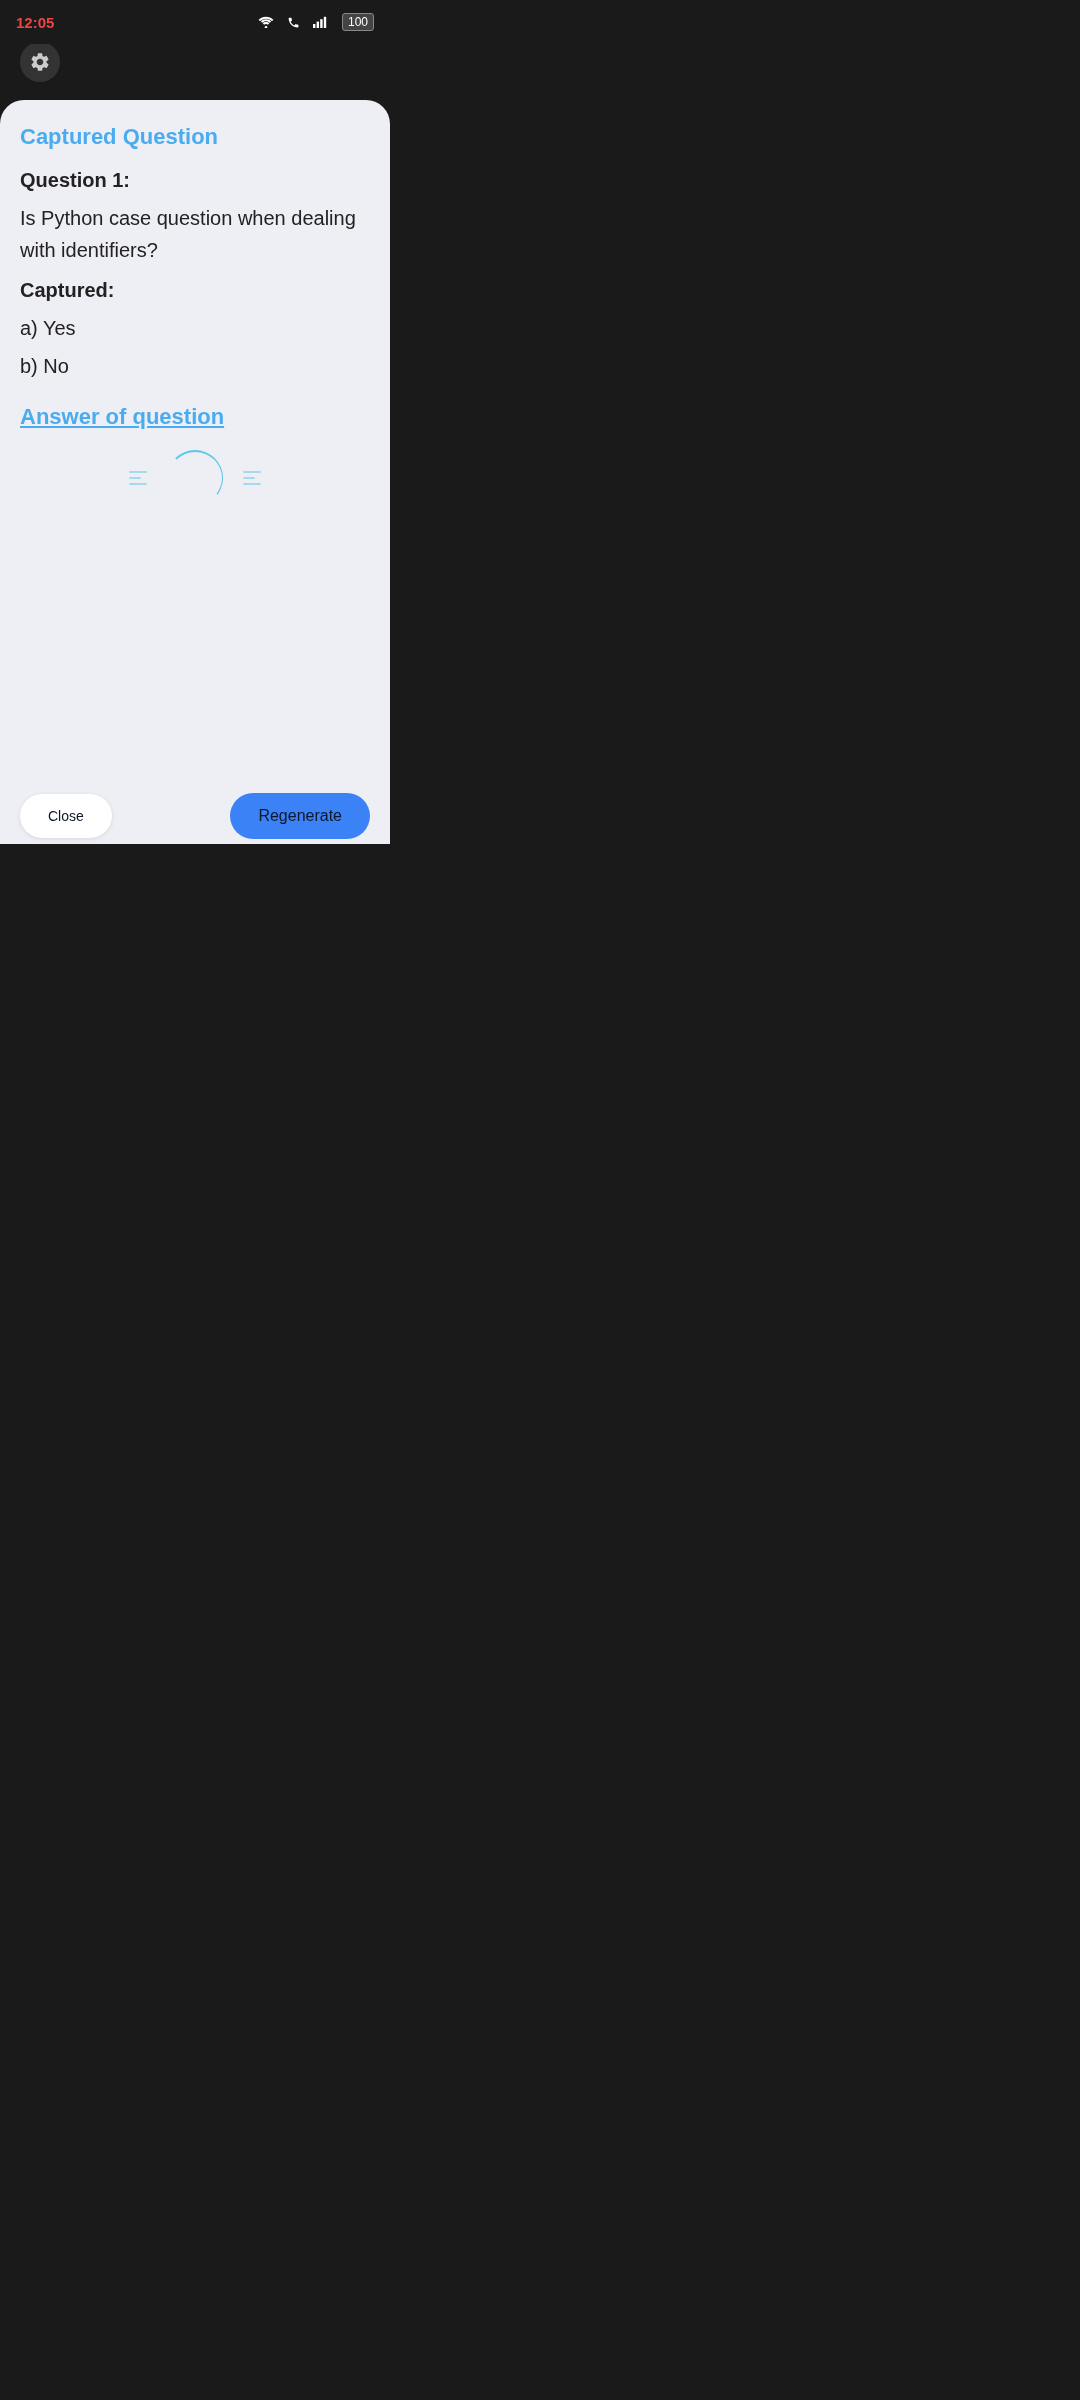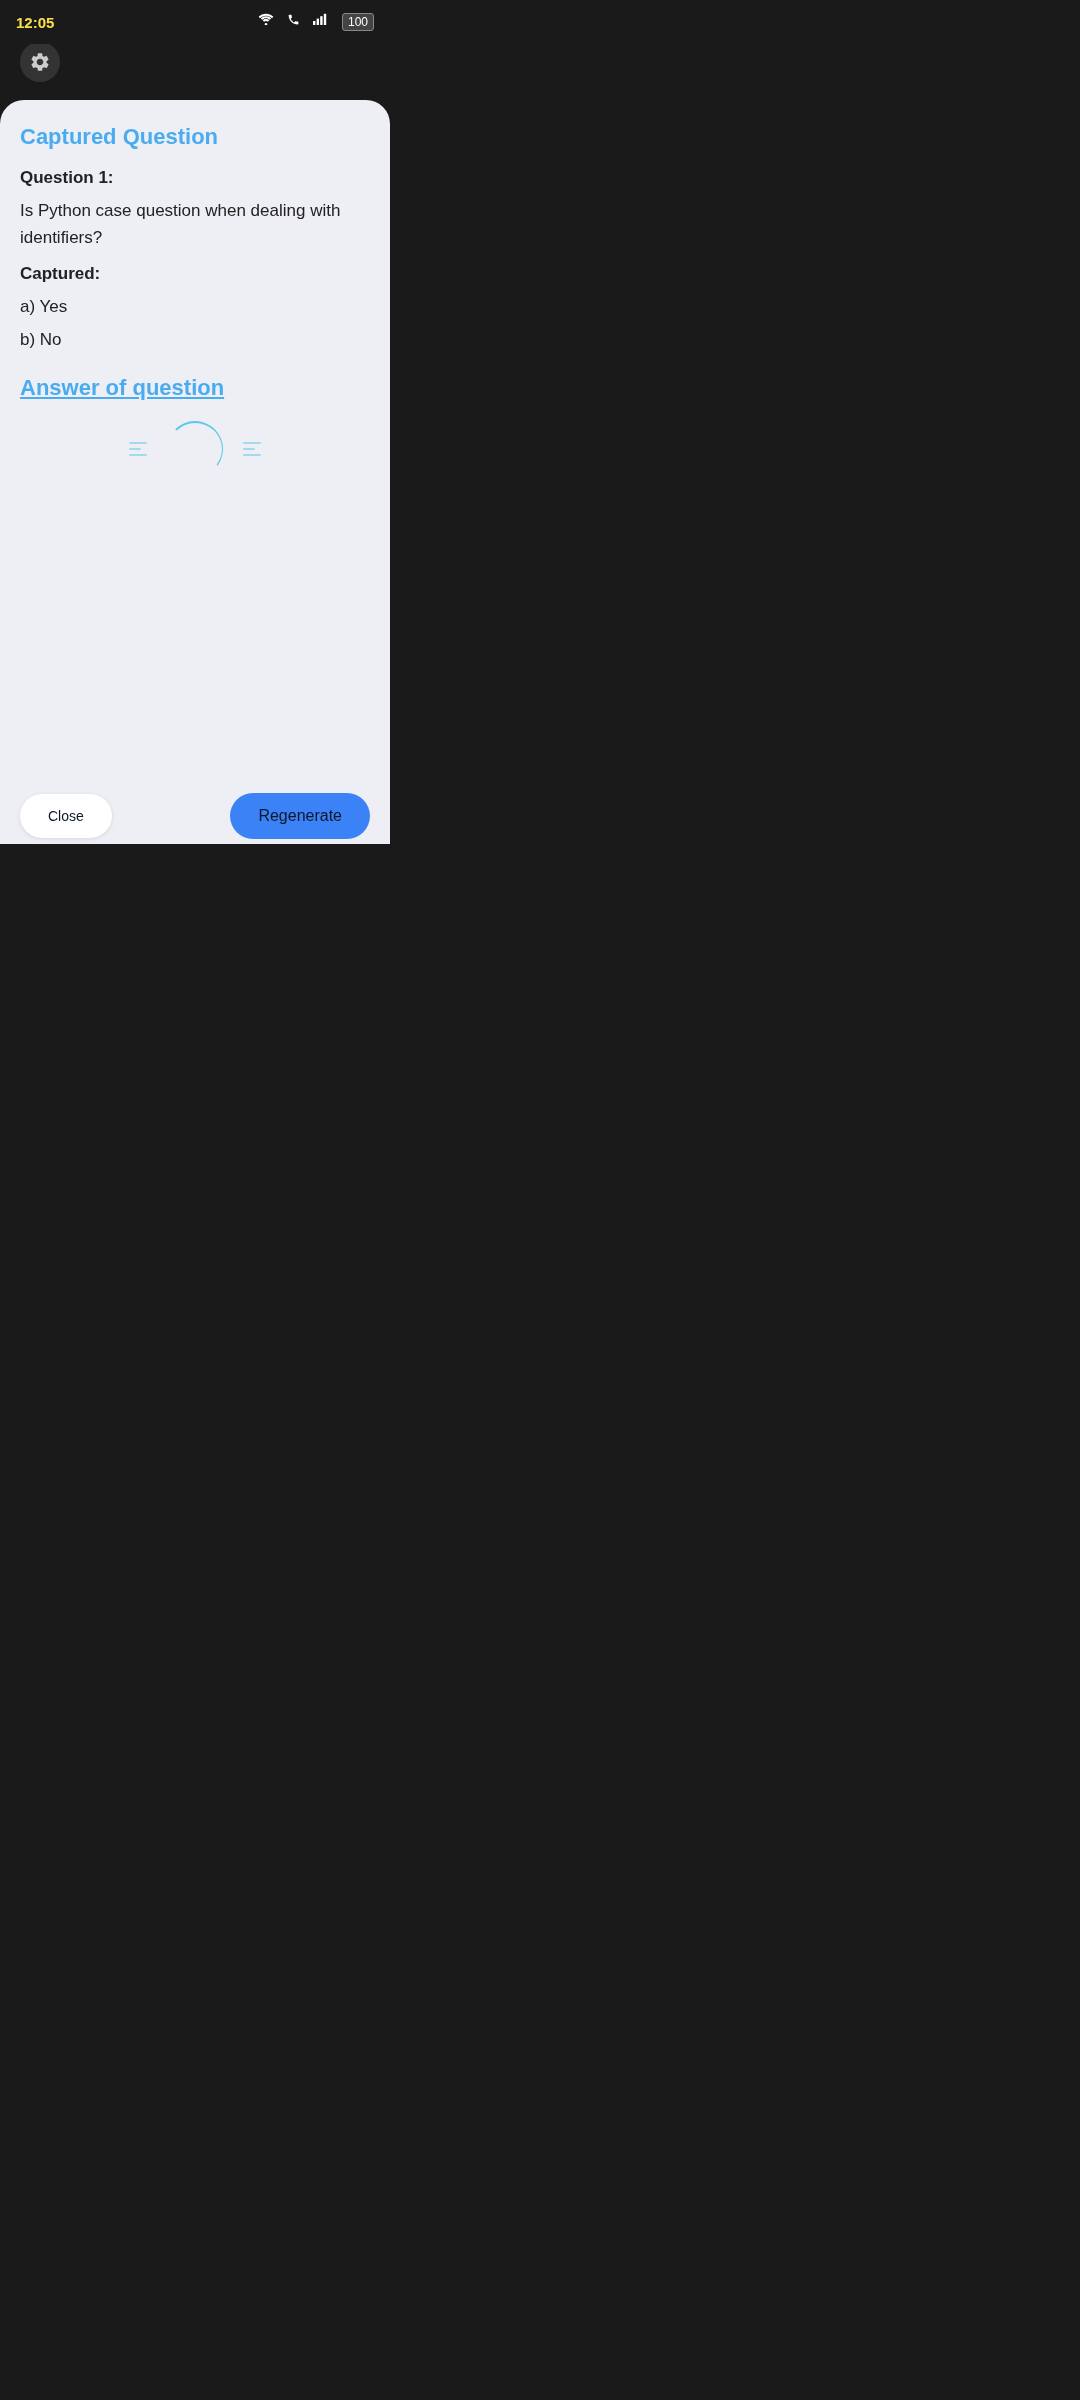--- a/index.html
+++ b/index.html
@@ -21,27 +21,28 @@
       background: #1a1a1a;
       display: flex;
       align-items: center;
       justify-content: space-between;
       padding: 0 16px;
       position: relative;
       z-index: 10;
     }
 
     .status-time {
-      color: #fde047;
+      color: #ef4444;
       font-size: 15px;
       font-weight: 600;
     }
 
     .status-icons {
       display: flex;
+      align-items: center;
       gap: 13px;
     }
 
     .status-icons span {
       color: white;
       font-size: 12px;
     }
 
     
     .top-area {
@@ -84,21 +85,21 @@
     }
 
     .section-title {
       font-size: 22px;
       font-weight: 700;
       color: #4aacf0;
       margin-bottom: 14px;
     }
 
     .question-text {
-      font-size: 17px;
+      font-size: 20px;
       color: #222;
       line-height: 1.6;
       margin-bottom: 6px;
     }
 
     .question-text strong {
       font-weight: 700;
     }
 
     .answer-section-title {

